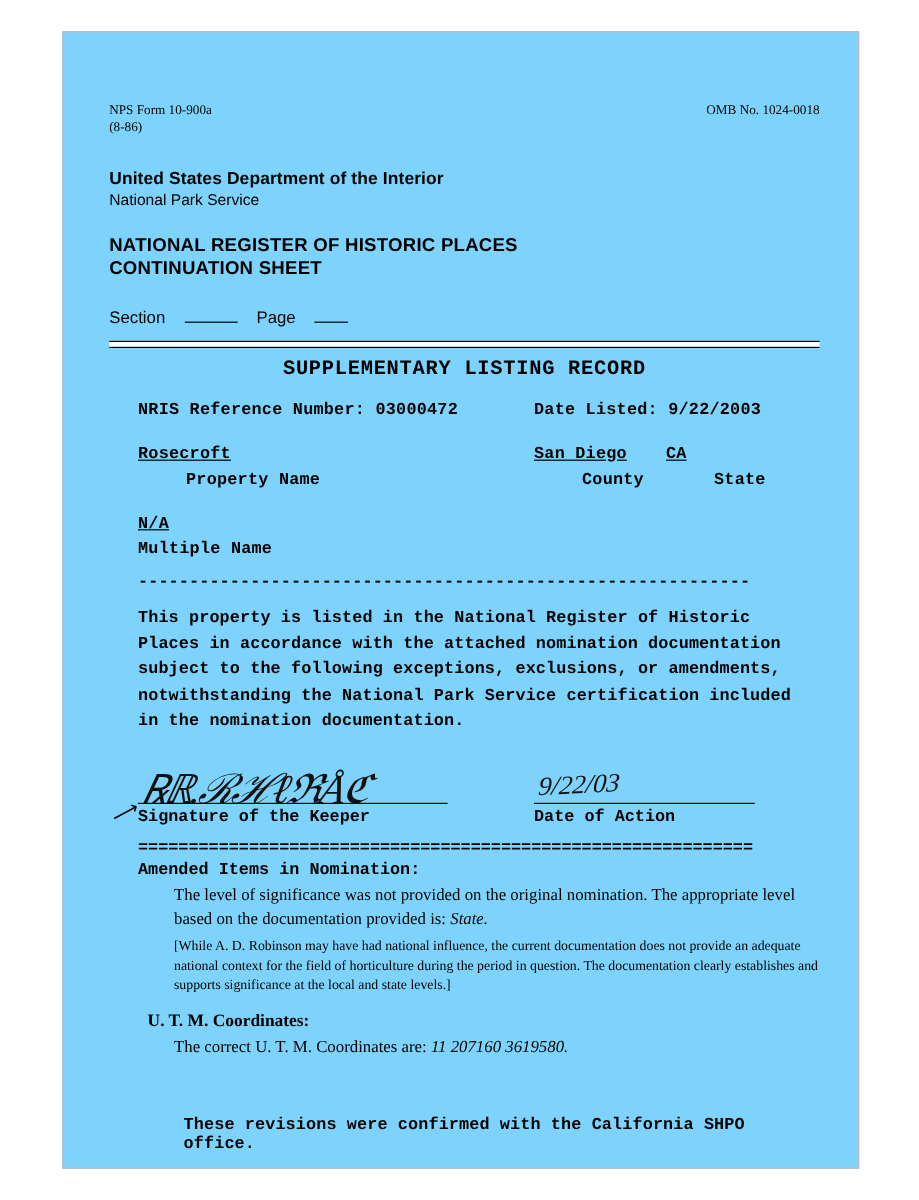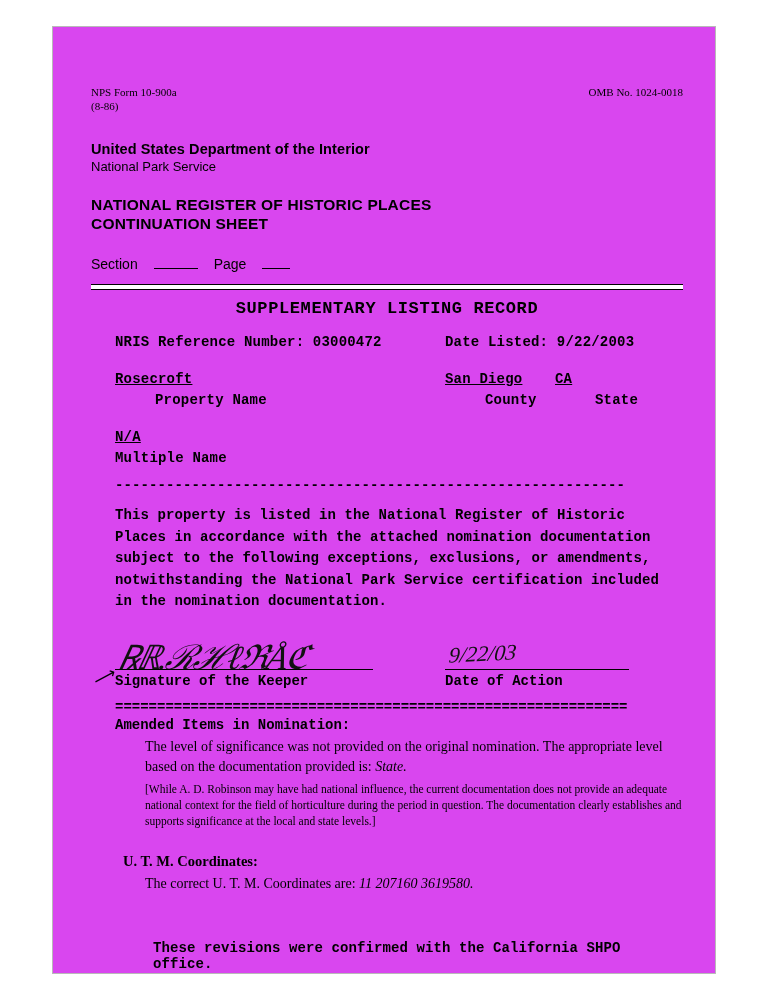--- a/index.html
+++ b/index.html
@@ -16,21 +16,21 @@
     font-family: "Liberation Serif", serif;
     color: #000000;
   }
   .sheet {
     position: absolute;
     left: 52px;
     top: 26px;
     width: 664px;
     height: 948px;
     border: 1px solid #b9b9b9;
-    background: #d946ef;
+    background: #7dd3fc;
     box-sizing: border-box;
   }
   .inner {
     position: absolute;
     left: 38px;
     top: 58px;
     width: 592px;
   }
   .row {
     display: flex;
@@ -262,21 +262,21 @@
   }
   .body-serif .it { font-style: italic; }
   .bracket {
     font-family: "Liberation Serif", serif;
     font-size: 11.5px;
     line-height: 16px;
     margin-left: 54px;
     margin-top: 4px;
   }
   .utm {
-    margin-top: 24px;
+    margin-top: 14px;
     margin-left: 32px;
   }
   .revisions {
     margin-top: 46px;
     margin-left: 62px;
     font-family: "Liberation Mono", monospace;
     font-size: 14px;
     font-weight: 700;
     letter-spacing: 0.1px;
   }

